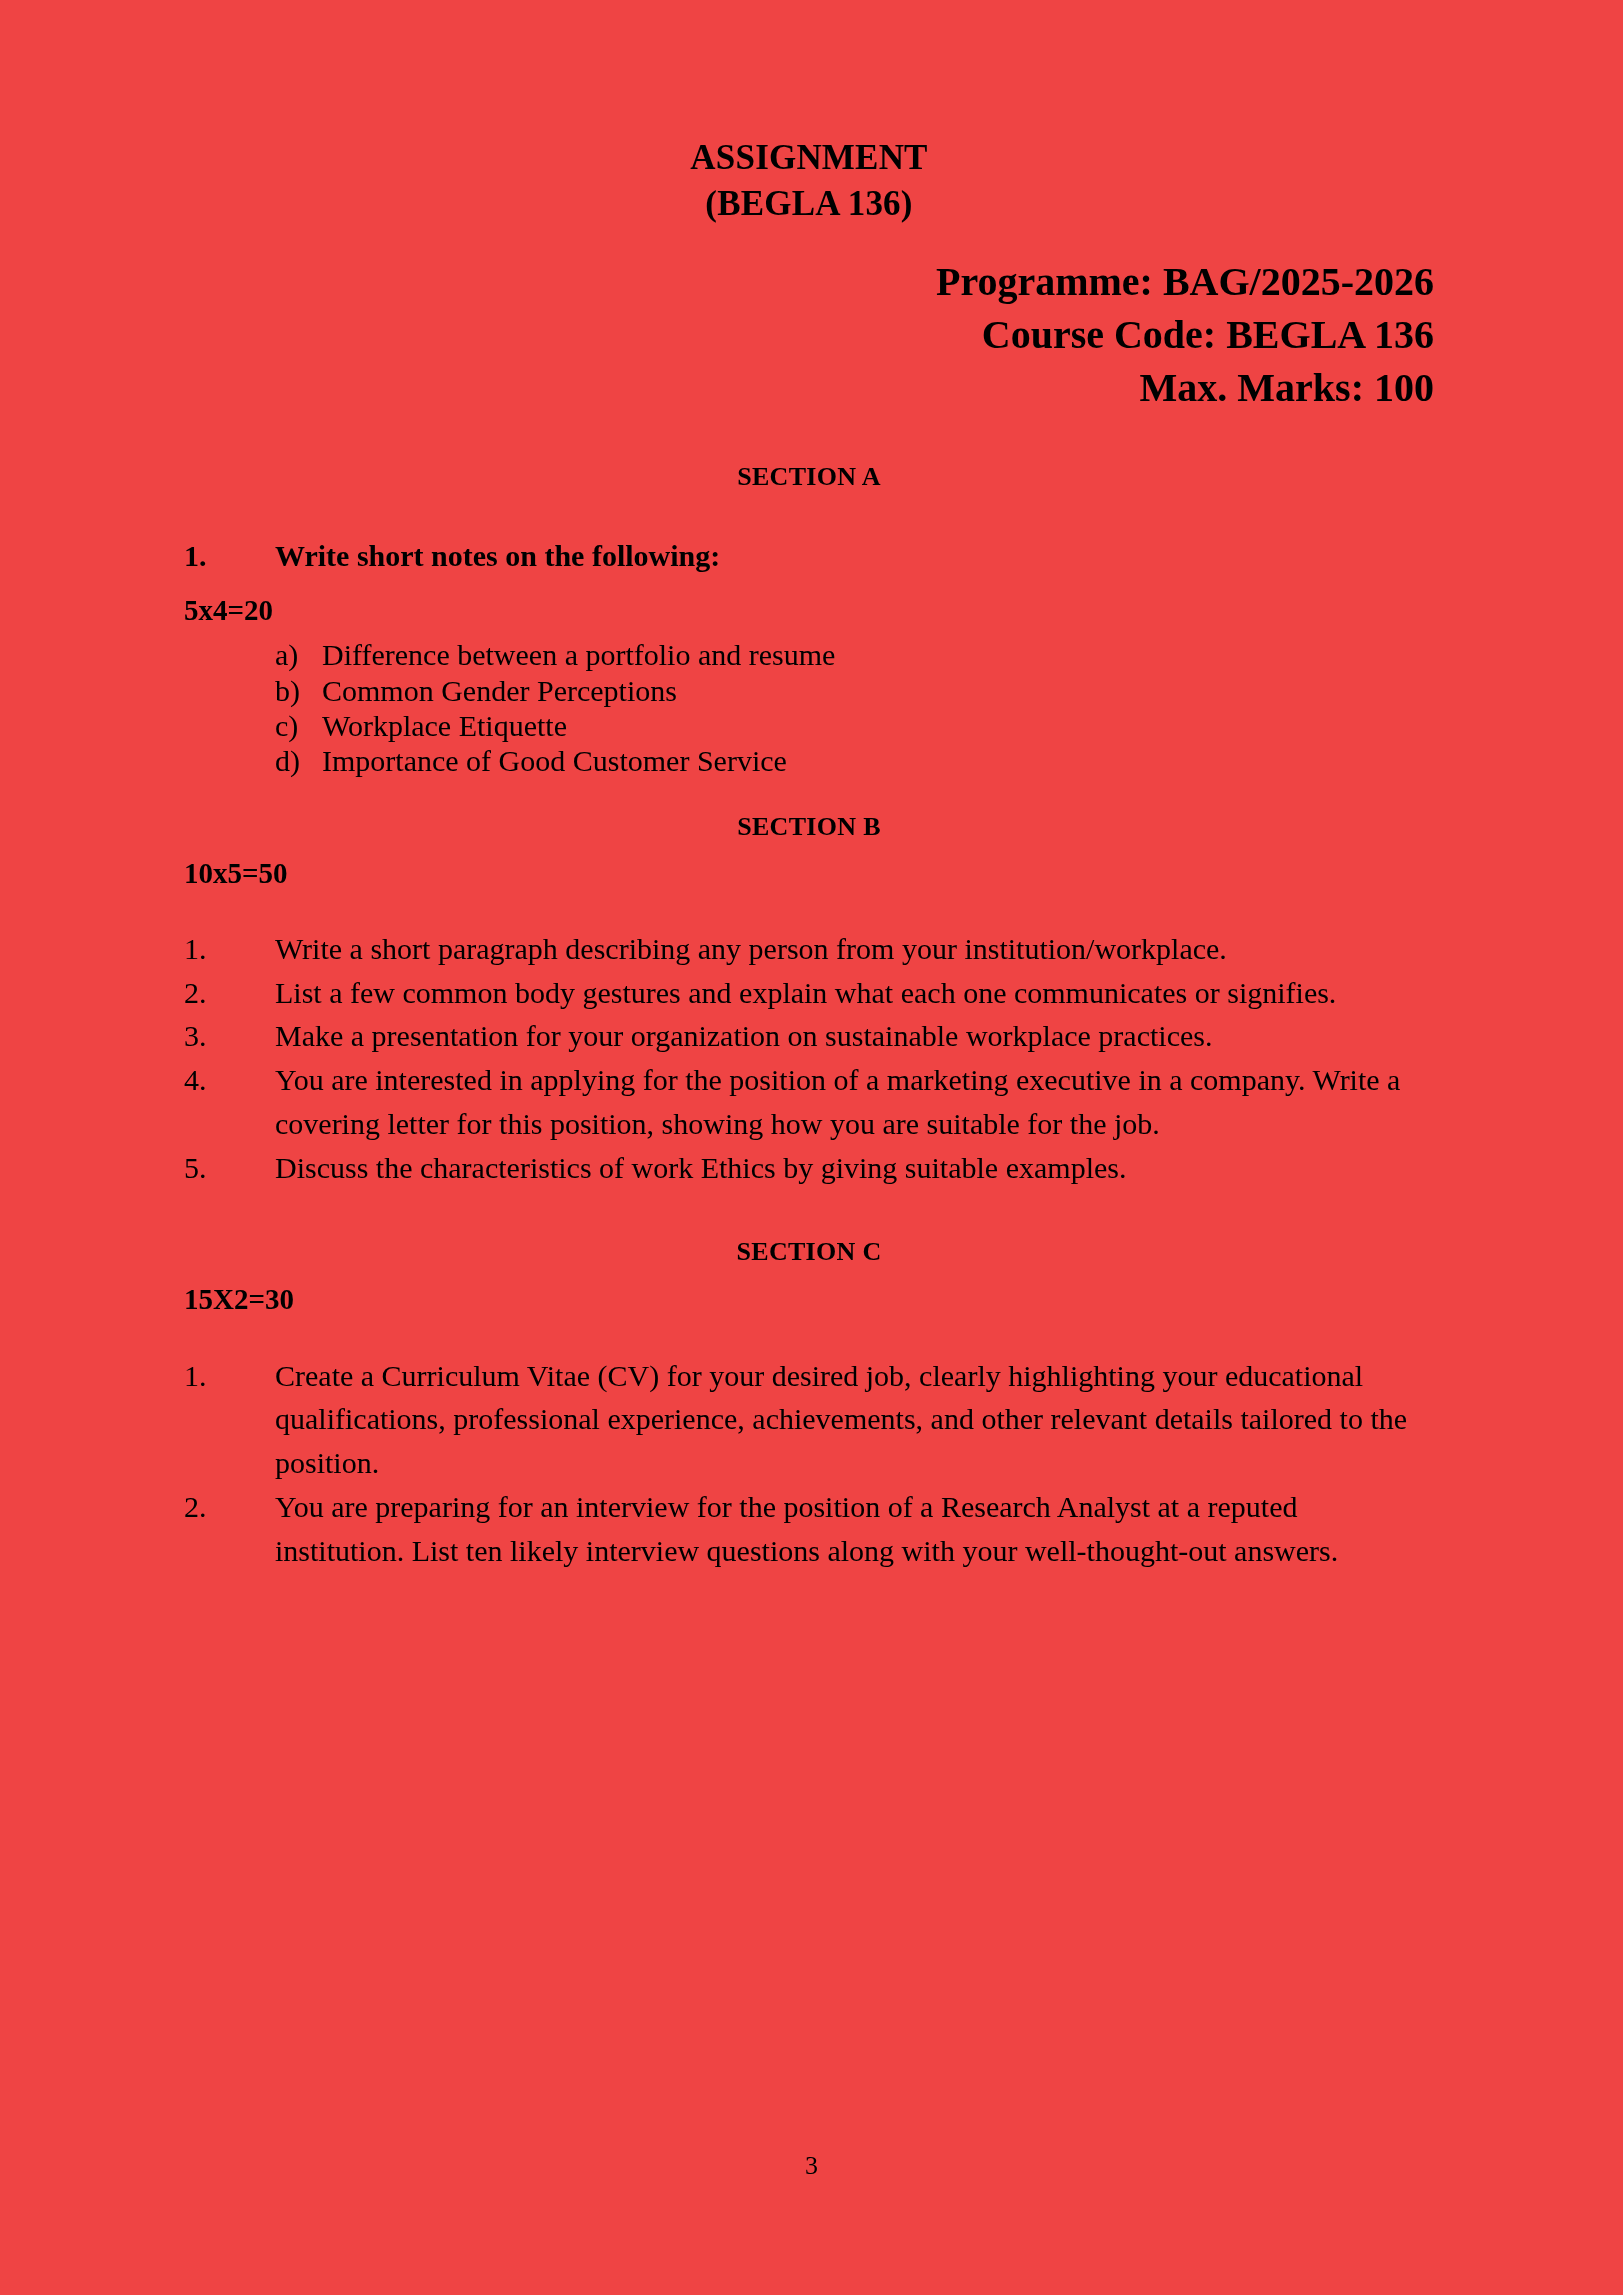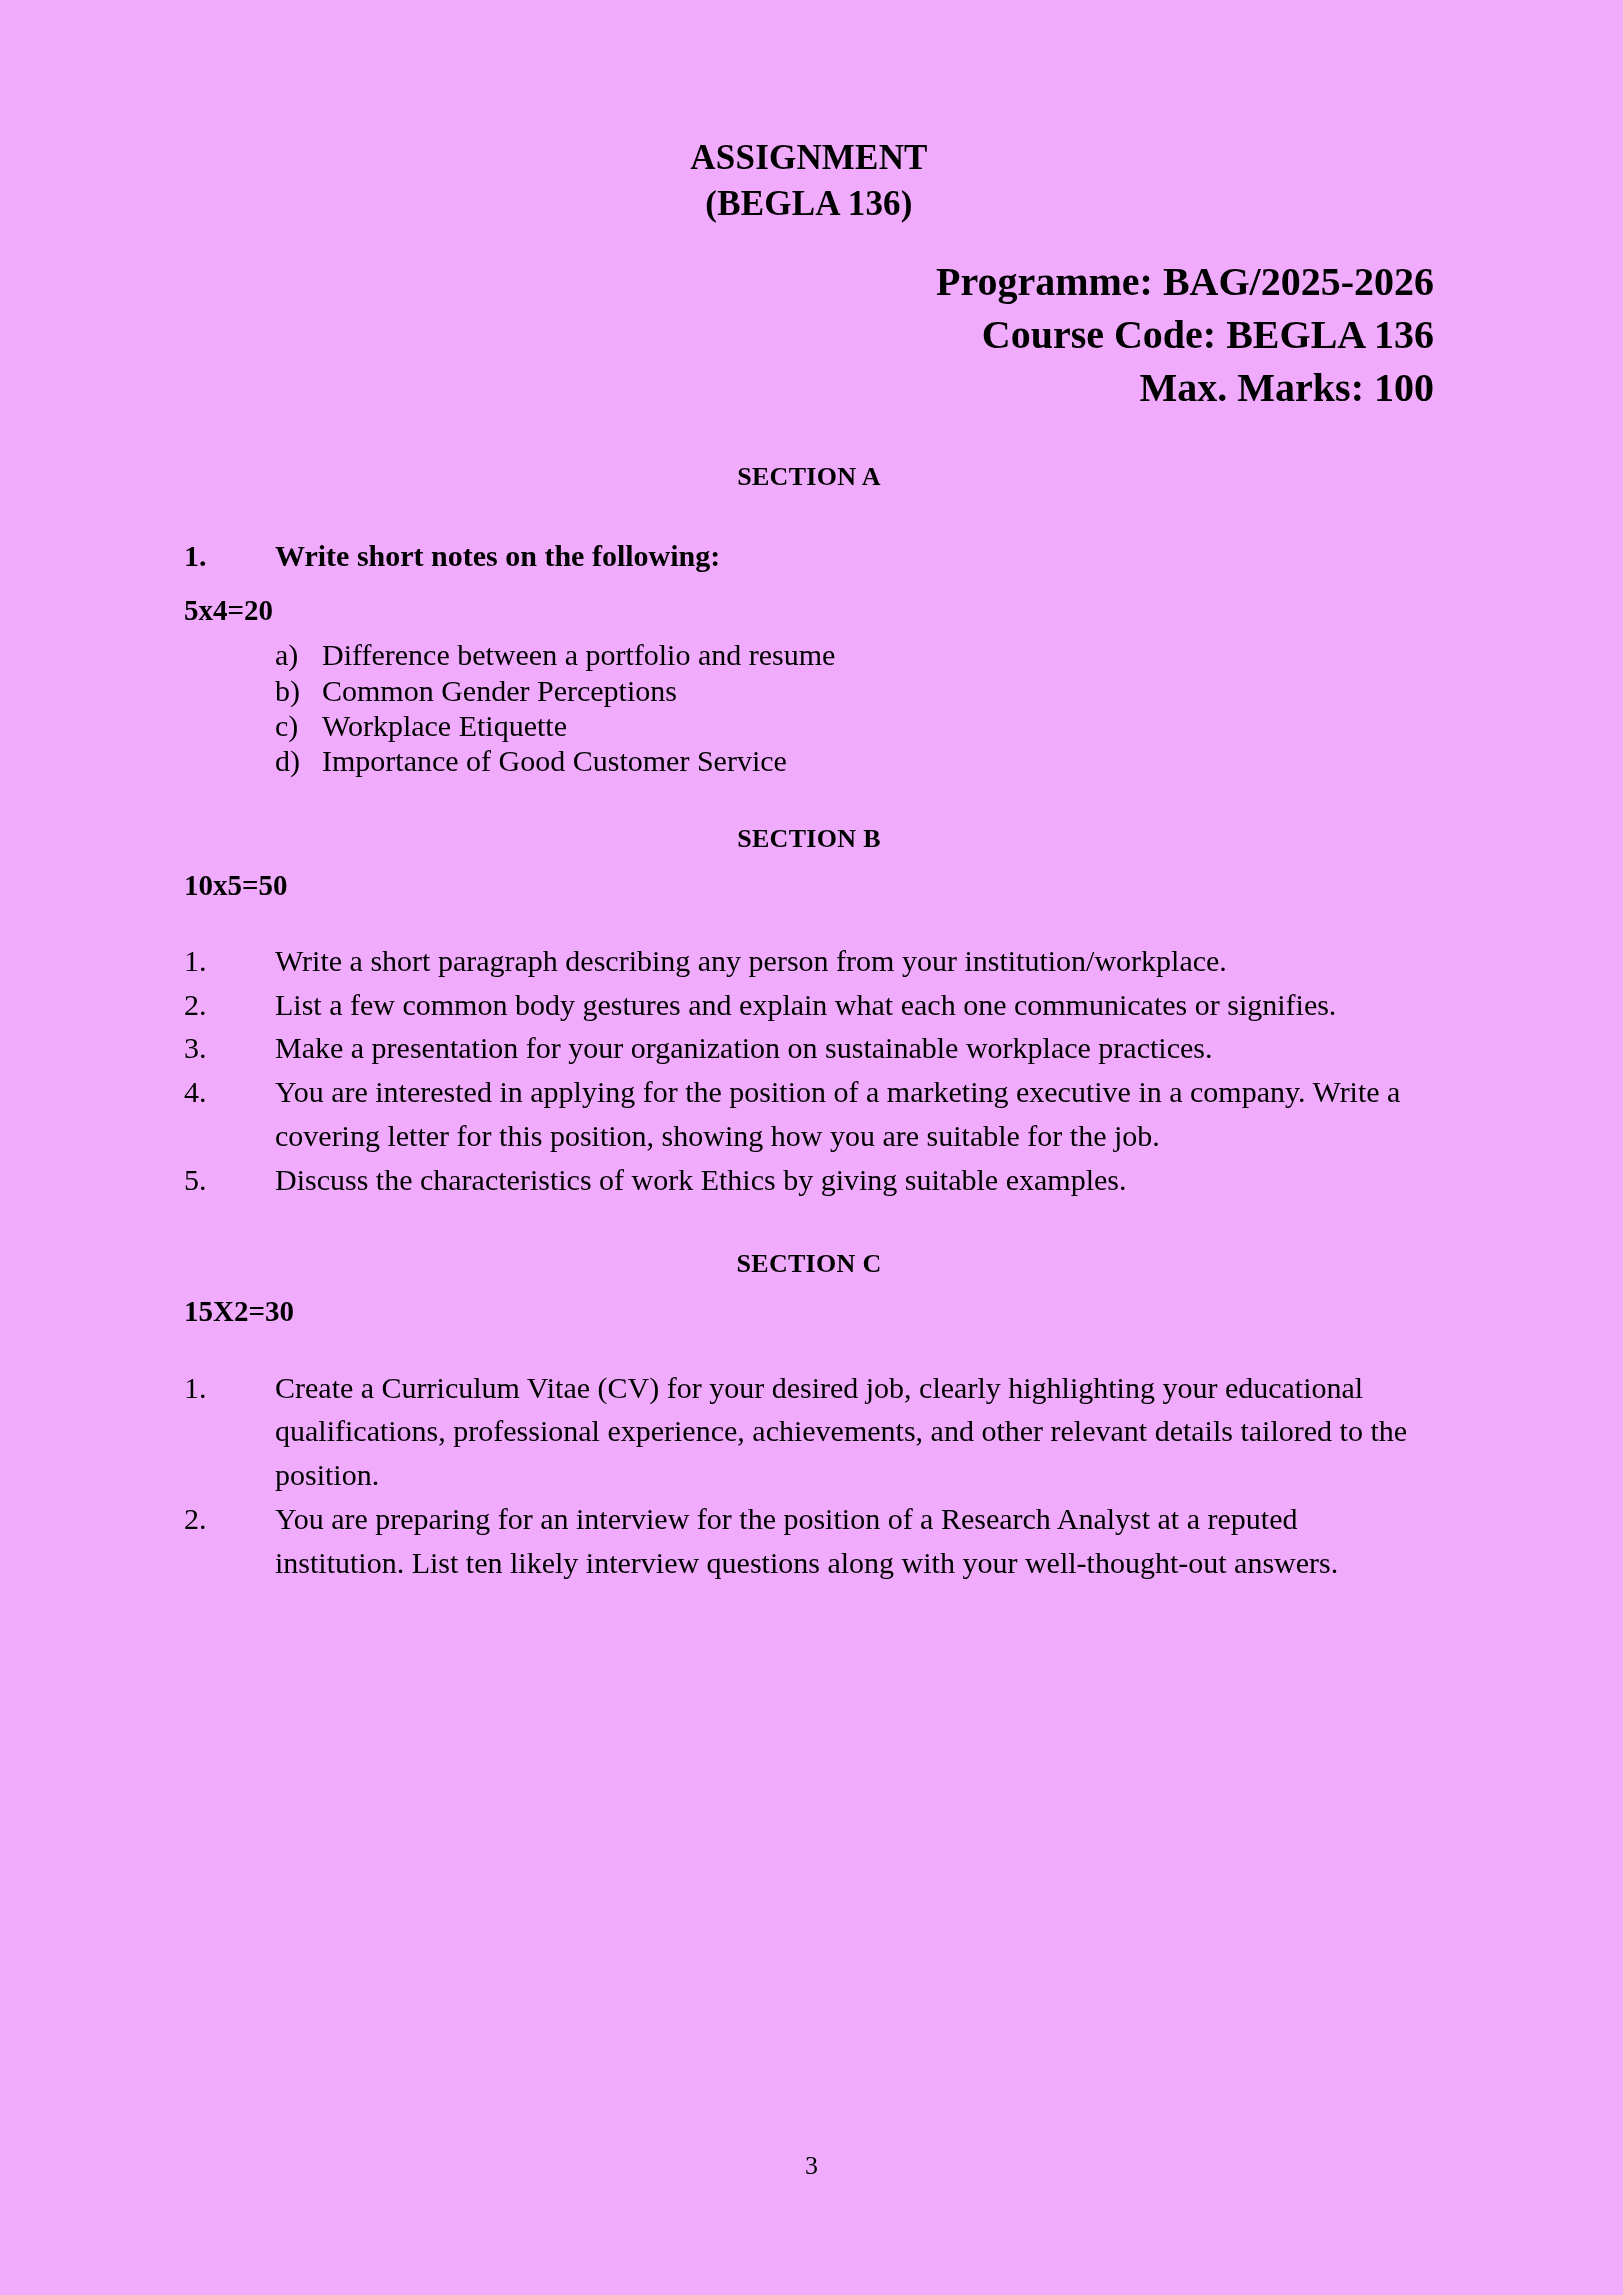--- a/index.html
+++ b/index.html
@@ -8,21 +8,21 @@
     background: #ffffff;
   }
   body {
     font-family: "Liberation Serif", "DejaVu Serif", serif;
     color: #000000;
   }
   .page {
     position: relative;
     width: 1623px;
     height: 2295px;
-    background: #f0abfc;
+    background: #ef4444;
     box-sizing: border-box;
     padding: 16px;
     overflow: hidden;
   }
   .content {
     position: absolute;
     left: 184px;
     top: 0;
     width: 1250px; 
   }
@@ -96,21 +96,21 @@
   .subrow .qnum {
     width: 47px;  
   }
   .sub-indent {
     padding-left: 91px;
   }
 
   .section-a-head { margin-top: 48px; }
   .q1-row { margin-top: 42px; }
   .marks-a { margin-top: 15.7px; }
-  .section-b-head { margin-top: 46px; }
+  .section-b-head { margin-top: 34px; }
   .marks-b { margin-top: 14.4px; }
   .listB { margin-top: 37px; }
   .section-c-head { margin-top: 47px; }
   .marks-c { margin-top: 16px; }
   .listC { margin-top: 38px; }
 
   .qrow + .qrow { margin-top: 0; }
 
   
   .page-number {

